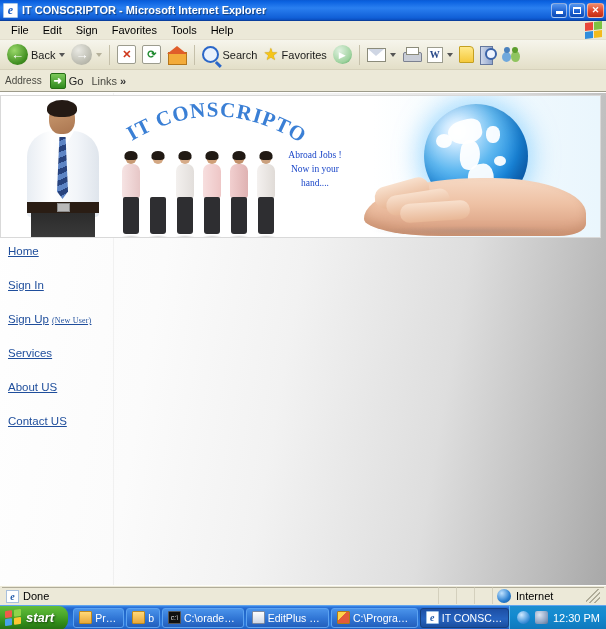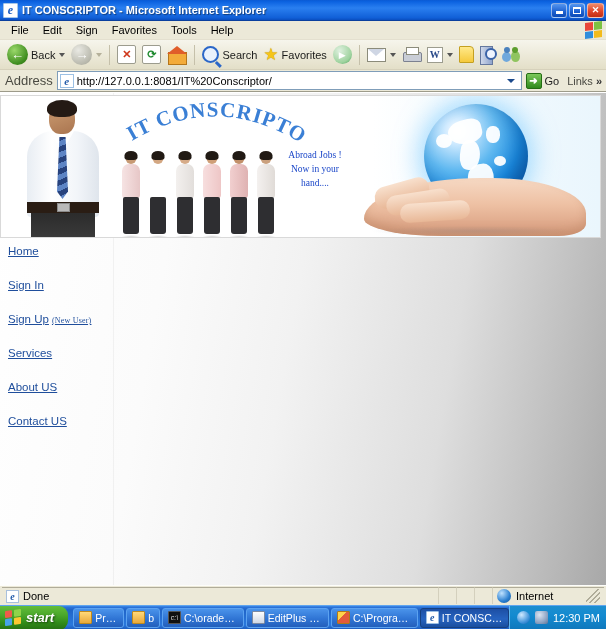--- a/index.html
+++ b/index.html
@@ -100,21 +100,21 @@
   .msnico i:nth-child(1){left:0;top:5px;width:9px;height:10px;background:#6fa8dc;}
   .msnico i:nth-child(2){left:2px;top:0px;width:6px;height:6px;background:#4a81bd;}
   .msnico i:nth-child(3){right:0;top:4px;width:9px;height:11px;background:#8fc45f;}
   .msnico i:nth-child(4){right:2px;top:0px;width:6px;height:6px;background:#5d9e2e;}
 
   
   .addrbar{
     height:22px; flex:0 0 22px; background:#ece9d8; display:flex; align-items:center;
     padding:0 2px 0 5px; border-bottom:1px solid #9d9b8a;
   }
-  .addrlabel{ font-size:13px;color:#4a4a42;margin-right:4px;white-space:nowrap;}
+  .addrlabel{ font-size:10px;color:#4a4a42;margin-right:4px;white-space:nowrap;}
   .addrinput{
     flex:1 1 auto; height:19px; background:#fff; border:1px solid #7f9db9;
     display:flex;align-items:center; padding:0 2px; min-width:0;
   }
   .addrinput .favico{
     width:14px;height:14px;flex:0 0 14px;background:#fff;border:1px solid #9cc0e4;margin-right:3px;position:relative;
   }
   .addrinput .favico:after{content:"e";position:absolute;inset:0;color:#2059a8;font-size:11px;font-style:italic;
      font-weight:bold;text-align:center;line-height:12px;font-family:"Liberation Serif",serif;}
   .addrinput .urltext{ font-size:11px; color:#000; white-space:nowrap; overflow:hidden; flex:1 1 auto;}
@@ -376,25 +376,20 @@
           <i></i>
           <i></i>
           <i></i>
           <i></i>
         </span>
     </span>
   </div>
 
   <div class="addrbar">
     <span class="addrlabel">Address</span>
-    <span class="addrinput">
-      <span class="favico"></span>
-      <span class="urltext">http://127.0.0.1:8081/IT%20Conscriptor/</span>
-      <span class="ddn"></span>
-    </span>
     <span class="gobtn">
       <span class="goarrow">➜</span>
       <span class="gotext">Go</span>
     </span>
     <span class="linksbar">
       <span class="linkslbl">Links</span>
       <span class="chev">»</span>
     </span>
   </div>
 

